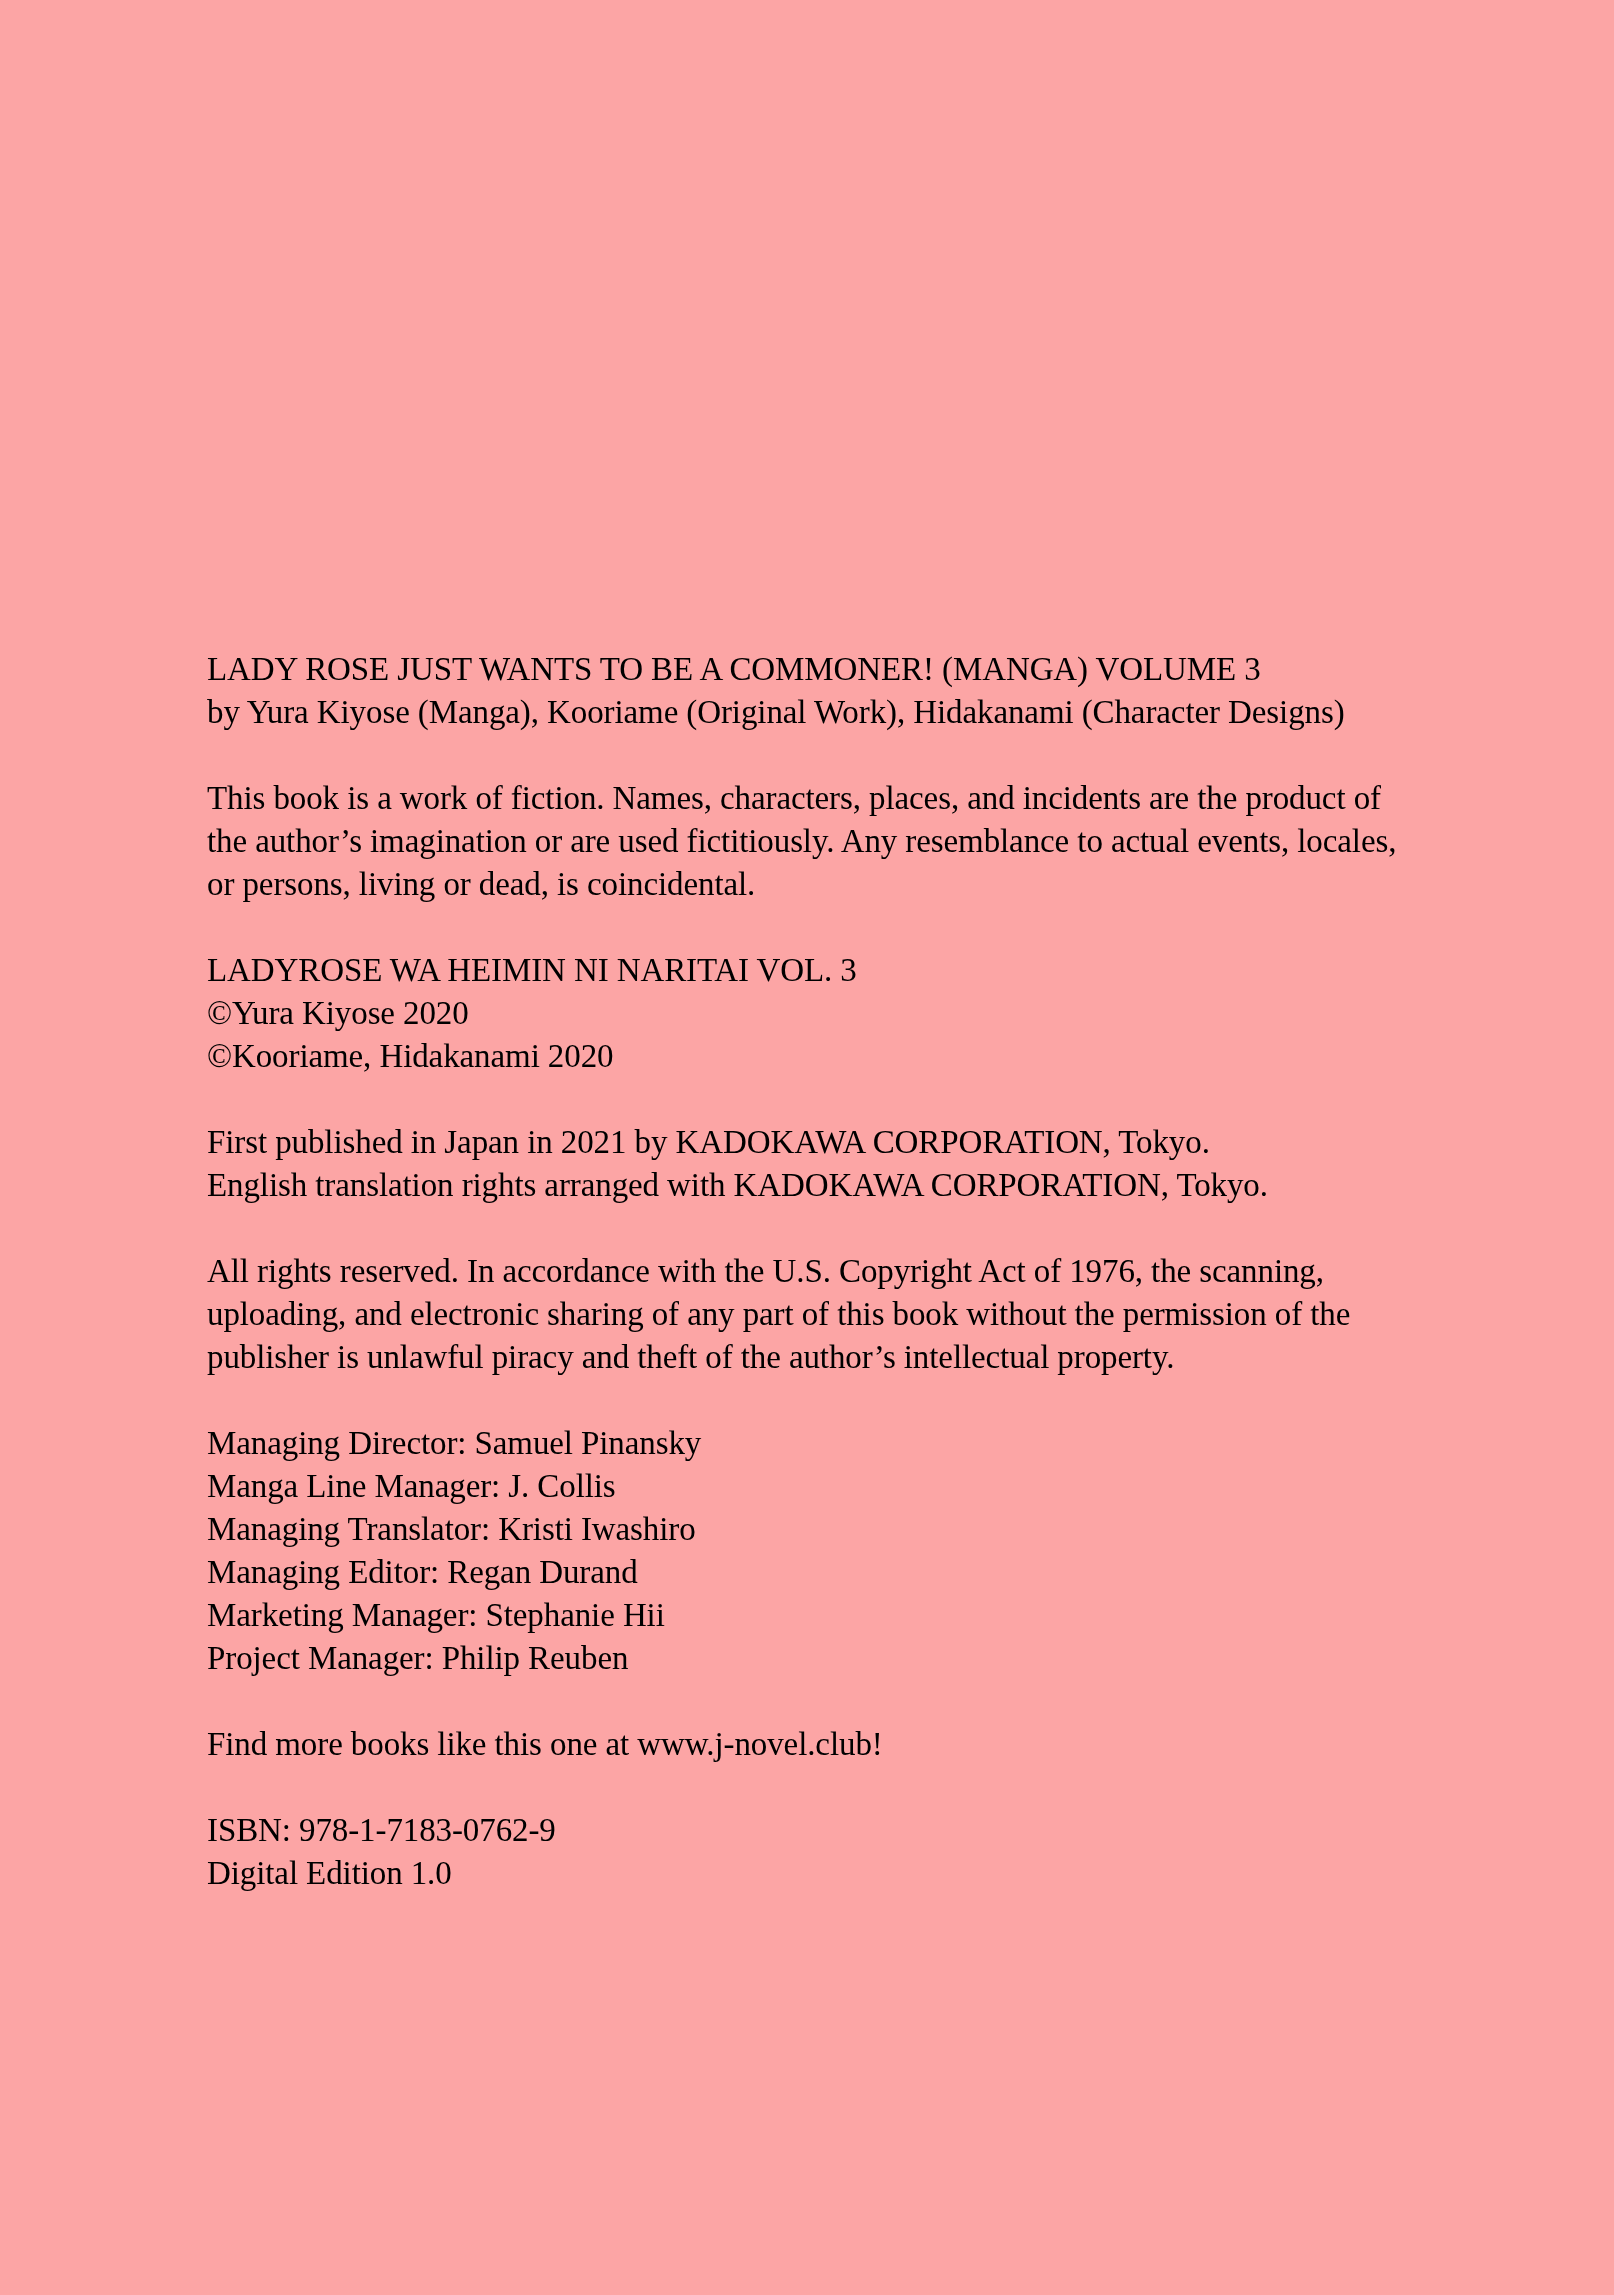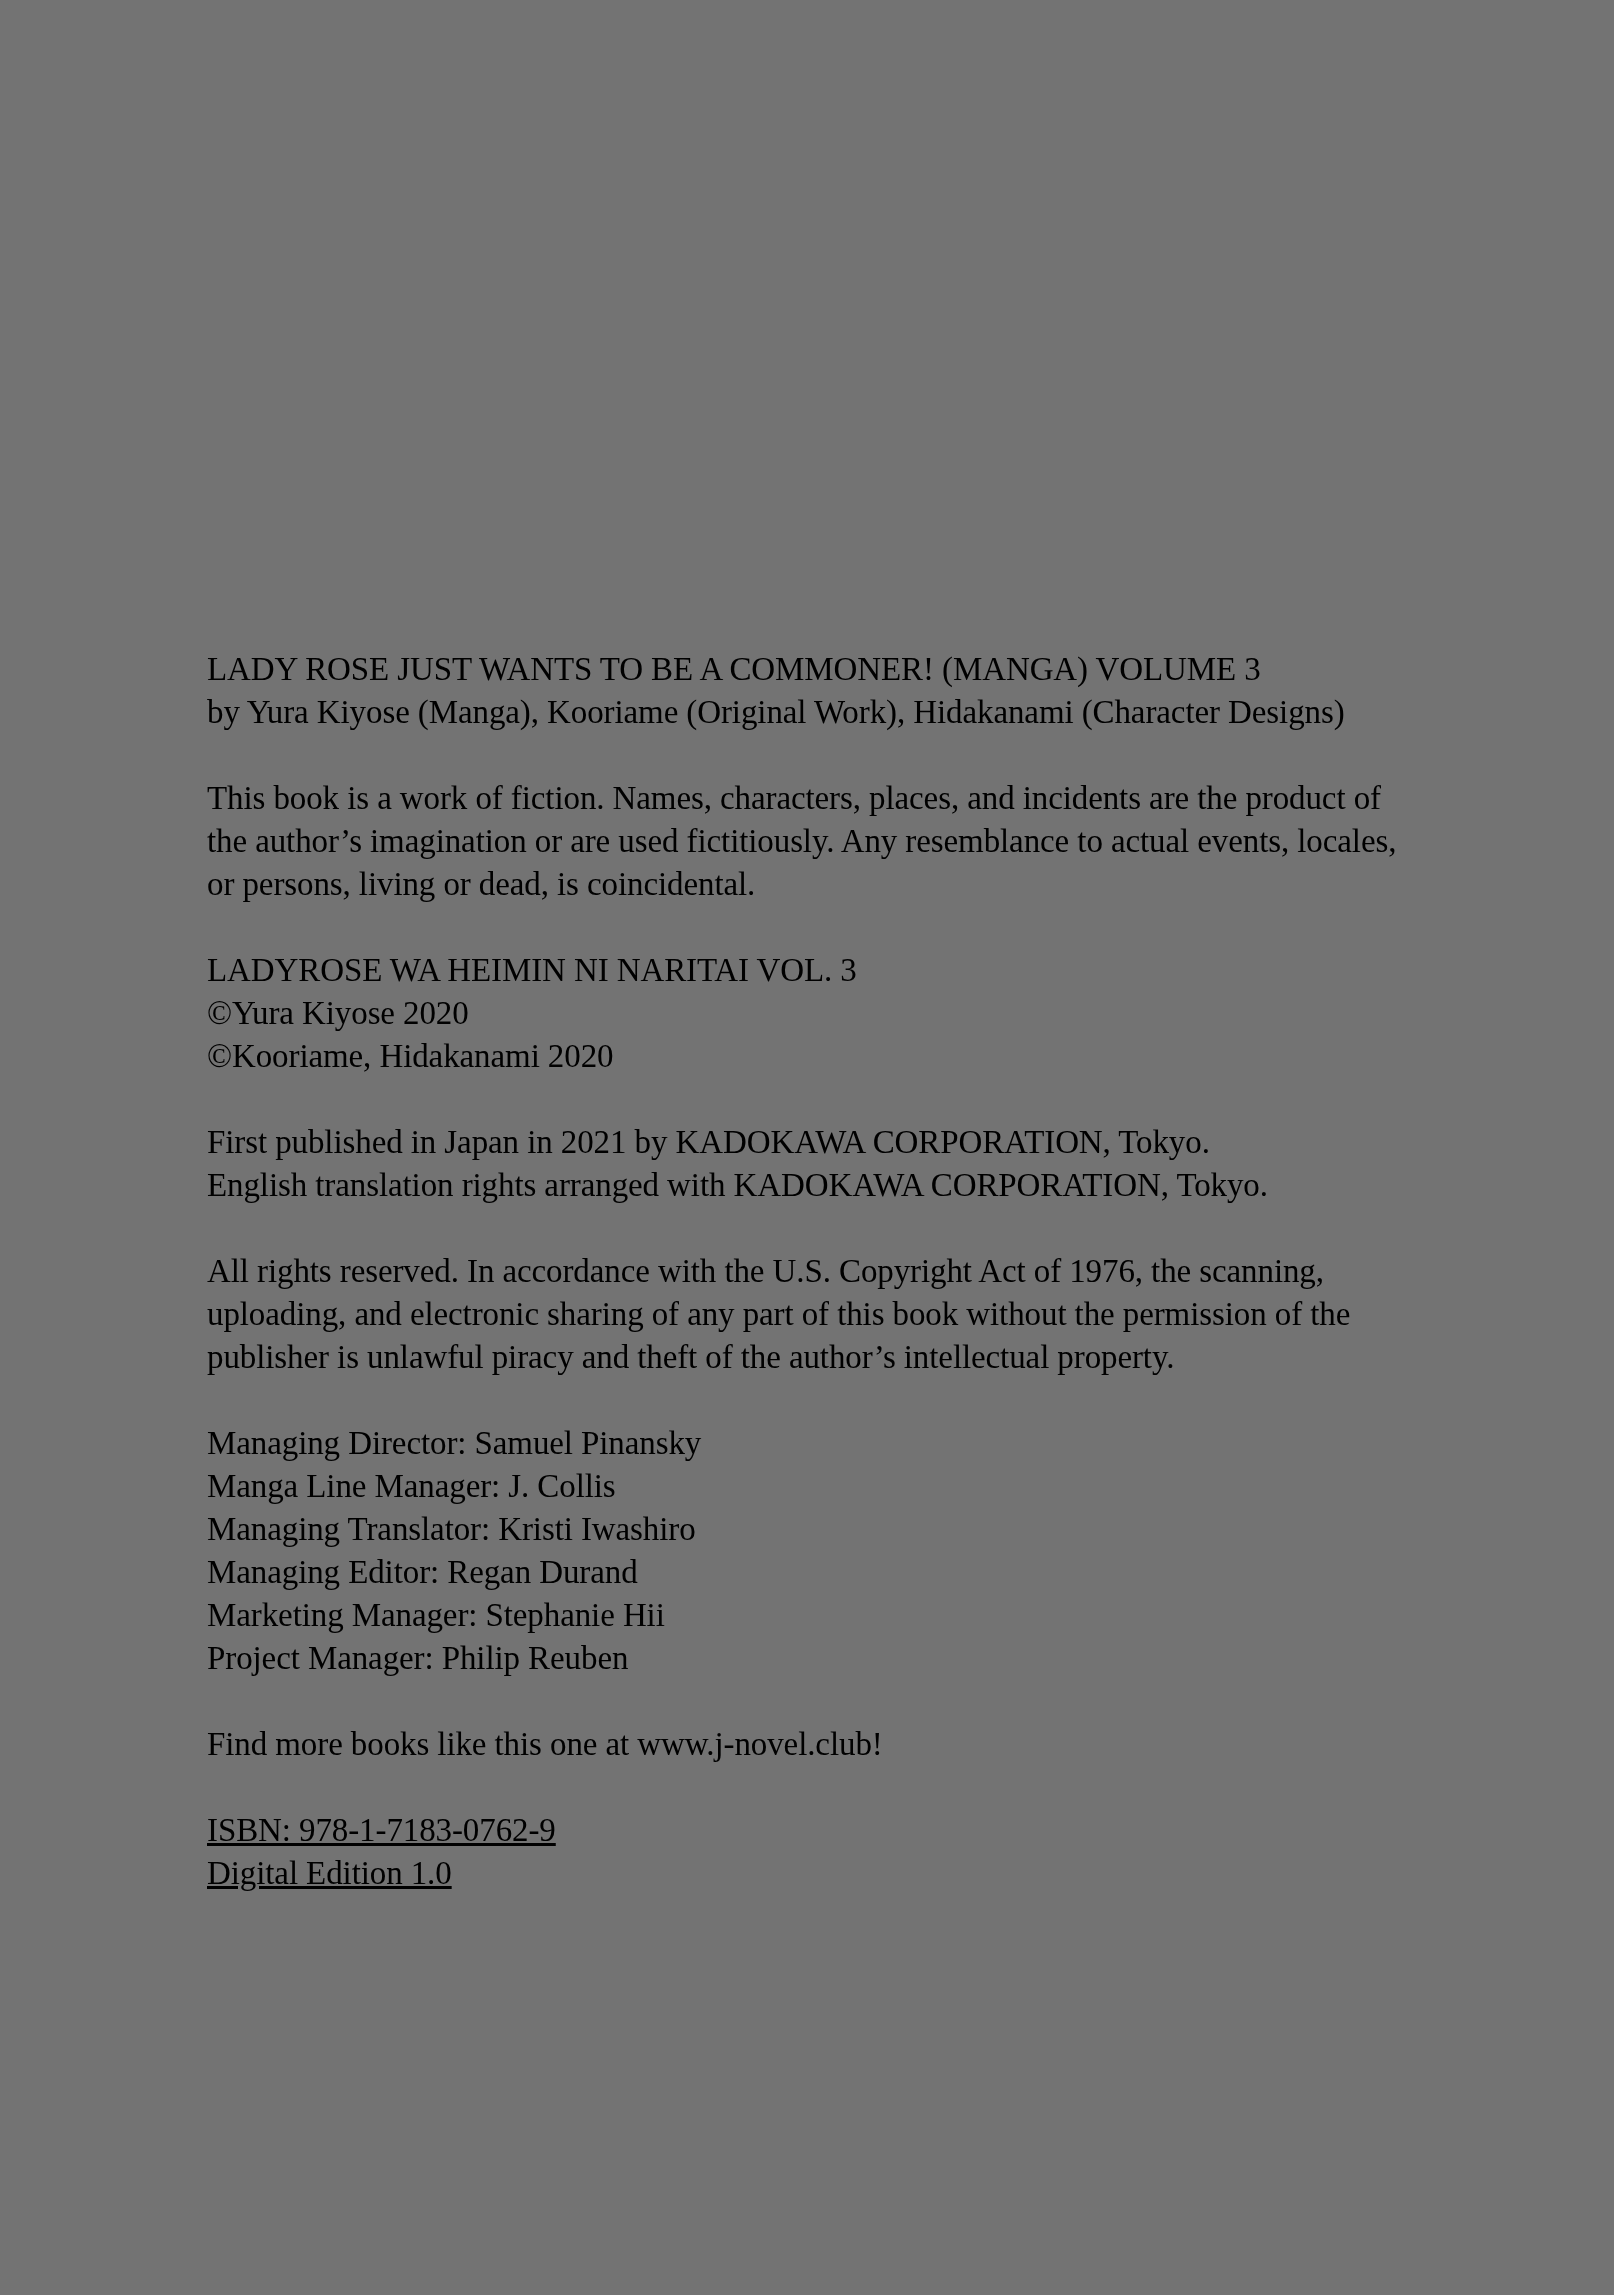--- a/index.html
+++ b/index.html
@@ -9,40 +9,39 @@
   body {
     width: 1614px;
     height: 2295px;
     background: #ffffff;
     overflow: hidden;
     position: relative;
   }
   .page {
     position: absolute;
     inset: 0;
-    background: #737373;
+    background: #fca5a5;
   }
   .colophon {
     position: absolute;
     left: 207px;
     top: 648px;
     color: #000000;
     font-family: "Liberation Serif", "DejaVu Serif", serif;
     font-size: 33px;
     line-height: 43px;
     font-weight: 400;
   }
   .block {
     margin: 0 0 43px 0;
     white-space: pre;          
     letter-spacing: -0.1px;    
   }
   .block:last-child {
     margin-bottom: 0;
-    text-decoration: underline;
   }
 </style>
 </head>
 <body style="background: rgb(255, 255, 255);">
 
 <div class="page">
   <main class="colophon" style="color: rgb(0, 0, 0);">
     <p class="block">LADY ROSE JUST WANTS TO BE A COMMONER! (MANGA) VOLUME 3
 by Yura Kiyose (Manga), Kooriame (Original Work), Hidakanami (Character Designs)</p>
     <p class="block">This book is a work of fiction. Names, characters, places, and incidents are the product of

